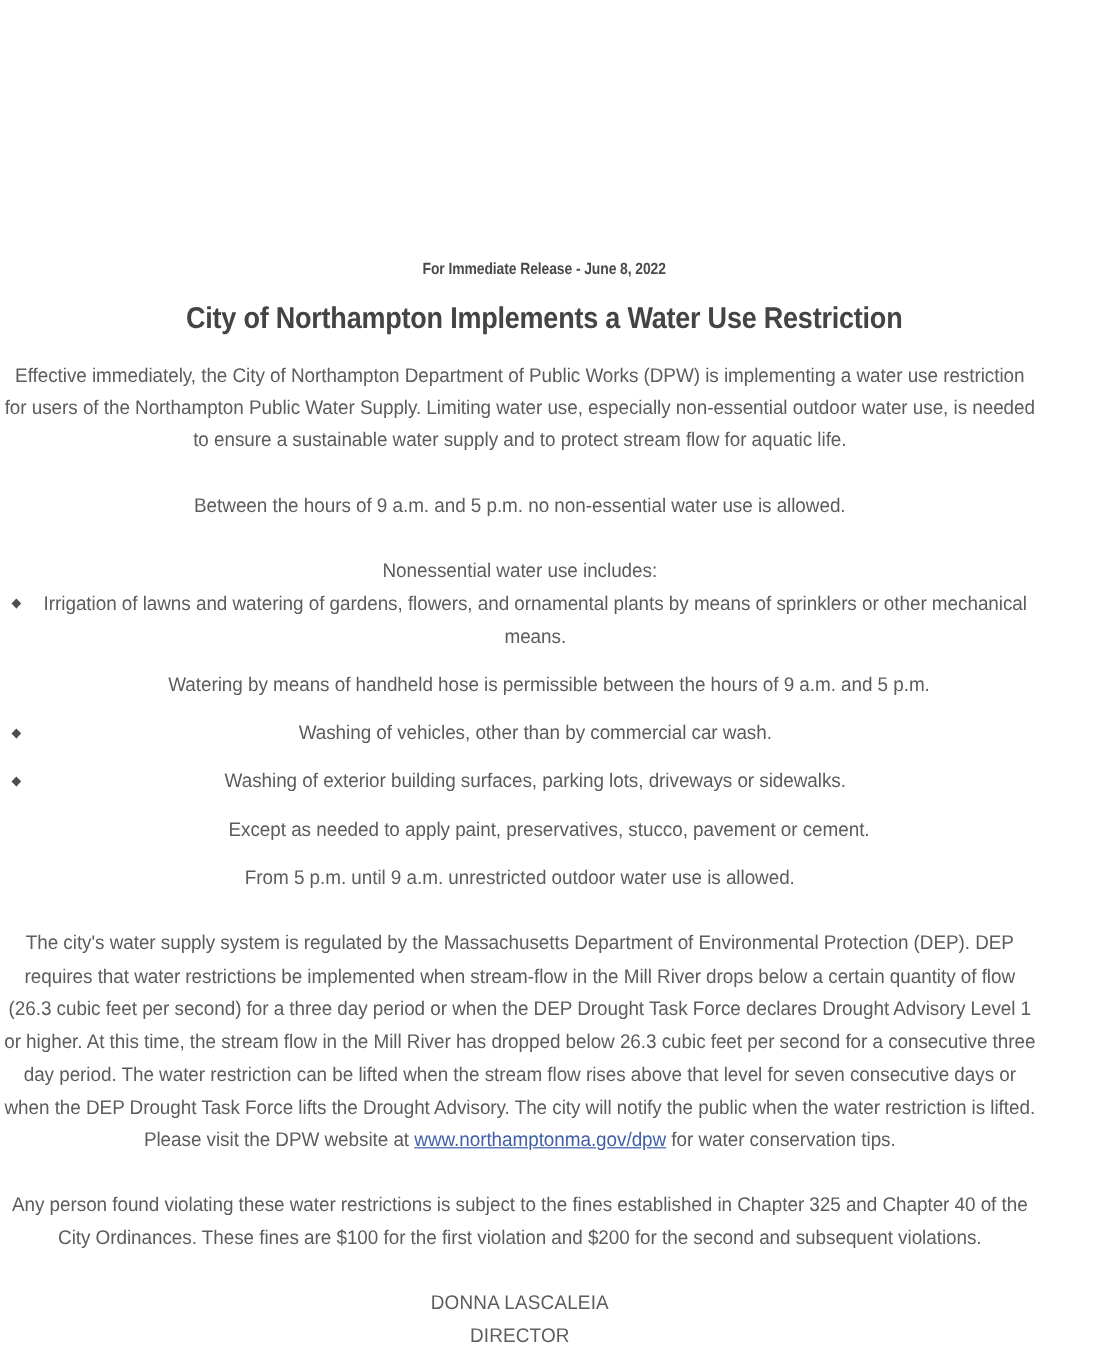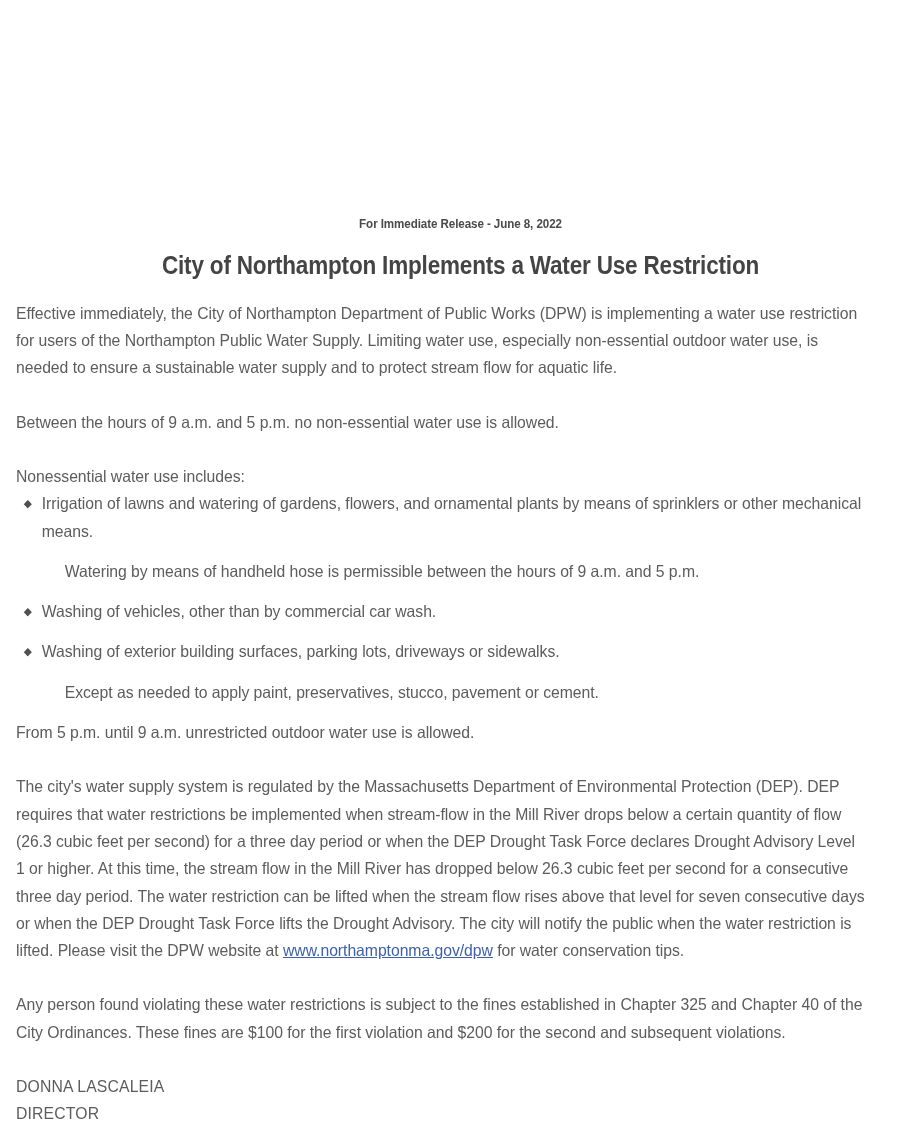--- a/index.html
+++ b/index.html
@@ -13,21 +13,21 @@
     font-family: "Liberation Sans Narrow", "Liberation Sans", sans-serif;
     font-stretch: condensed;
     color: #595959;
     overflow: hidden;
   }
   #page {
     position: relative;
     width: 919px;
     height: 1128px;
     box-sizing: border-box;
-    padding: 0 14px 0 16px;
+    padding: 0 14px 0 2px;
   }
   .top-spacer { height: 215px; }
 
   .release-line {
     text-align: center;
     font-size: 13.5px;
     font-weight: bold;
     color: #4a4a4a;
     letter-spacing: -0.1px;
     line-height: 18px;
@@ -46,20 +46,21 @@
     transform: scaleX(0.9);
     transform-origin: center center;
   }
 
   .body-wrap {
     margin-top: 12px;
     font-size: 16.5px;
     line-height: 27.3px;
     color: #5c5c5c;
     letter-spacing: -0.05px;
+    text-align: center;
   }
 
   p.para {
     margin: 0;
     padding: 0;
     max-width: 905px;
     transform: scaleX(0.955);
     transform-origin: left center;
   }
 

